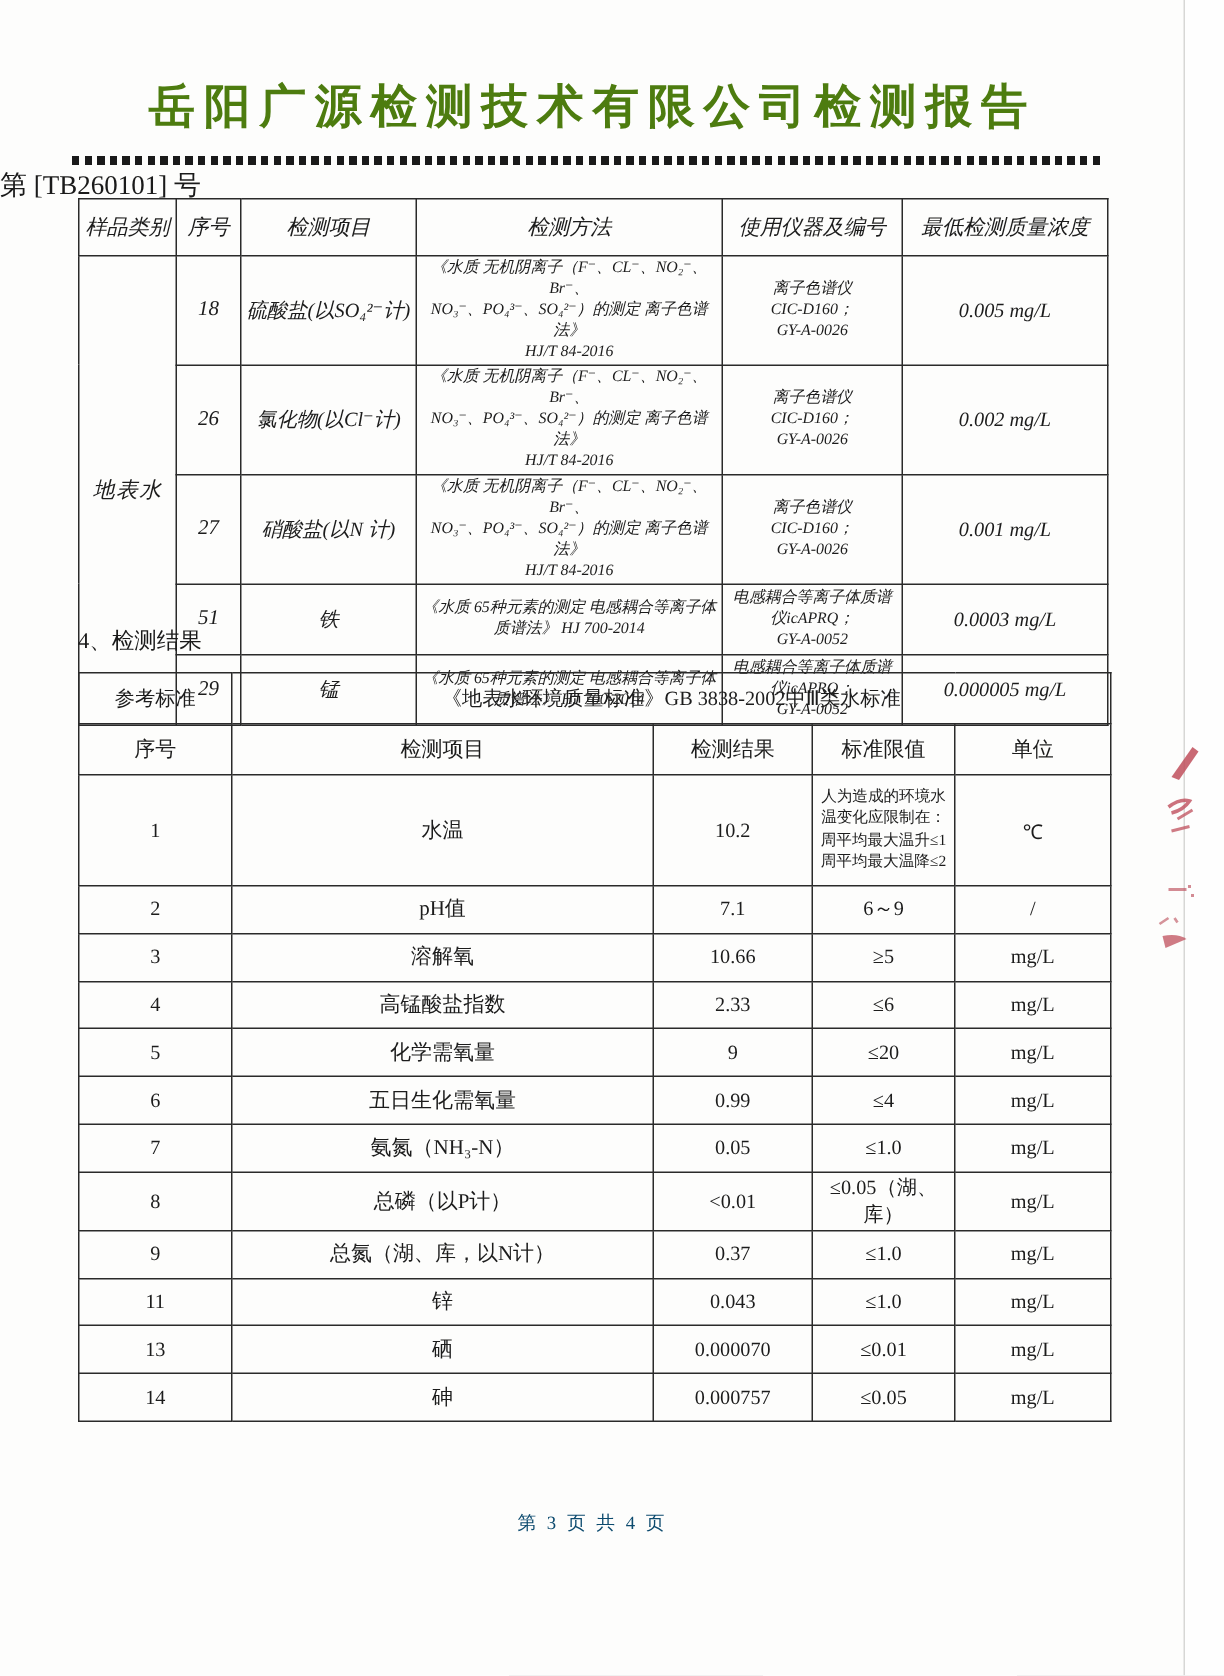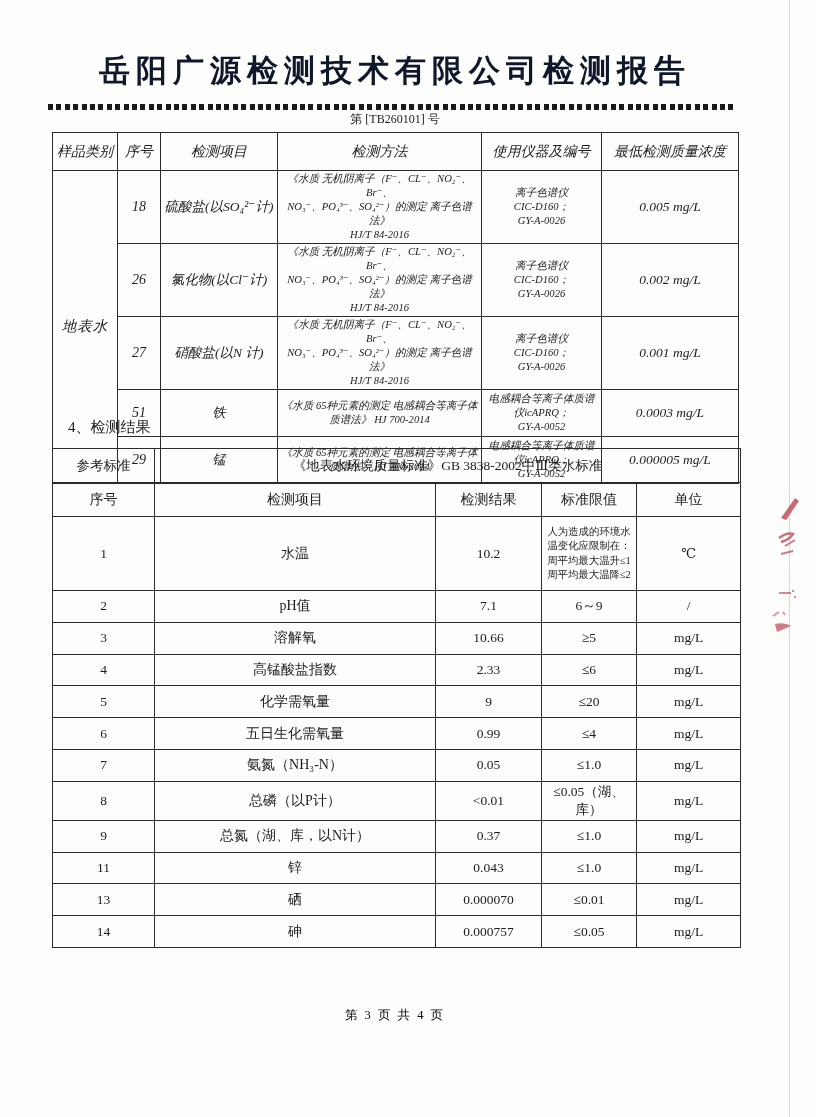--- a/index.html
+++ b/index.html
@@ -14,29 +14,29 @@
     margin:0 auto;
   }
   .scan-strip { position:absolute; top:0; left:790px; width:26px; height:1117px; background:#fefefe; }
   .scan-edge  { position:absolute; top:0; left:789px; width:1px; height:1117px; background:#d7d7d5; }
 
   .title {
     position:absolute; top:50px; left:0; width:790px;
     text-align:center;
     font-family:"Liberation Sans","DejaVu Sans",sans-serif;
     font-weight:900; font-size:31px; letter-spacing:6px;
-    color:#0f172a; white-space:nowrap;
+    color:#4d7c0f; white-space:nowrap;
   }
   .dotted-rule {
     position:absolute; top:104px; left:48px; width:686px; height:6px;
     background:repeating-linear-gradient(to right, #1a1a1a 0 5px, transparent 5px 8.4px);
   }
   .report-no {
     position:absolute; top:111px; left:0; width:790px;
-    text-align:center; font-size:12px; color:#1a1a1a;
+    font-size:18px; color:#1a1a1a;
   }
 
   table { border-collapse:collapse; table-layout:fixed; }
   td, th {
     border:1.6px solid #2a2a2a;
     text-align:center; vertical-align:middle;
     font-weight:normal; color:#1c1c1c;
     padding:1px 2px;
     overflow:hidden;
   }
@@ -46,34 +46,34 @@
   .t1 td { height:47px; }
   .t1 .c-no   { font-size:14px; }
   .t1 .c-item { font-size:13.5px; }
   .t1 .c-method { font-size:10.6px; line-height:1.32; white-space:pre-line; }
   .t1 .c-instr  { font-size:10.6px; line-height:1.32; white-space:pre-line; }
   .t1 .c-limit  { font-size:13.5px;text-align:center; }
   .t1 .c-cat    { font-size:14.5px; letter-spacing:1px;margin-top:24px; }
 
   .section-heading {
     position:absolute; top:418px; left:52px;
-    font-size:15px; color:#1a1a1a;padding-left:16px;
-  }
-
-  .t2 { position:absolute; top:448px; left:52px; width:688px; }
+    font-size:15px; color:#1a1a1a;
+  }
+
+  .t2 { position:absolute; top:448px; left:52px; width:688px;font-family:Liberation Serif, serif; }
   .t2 td { height:31.8px; font-size:13.5px; }
   .t2 tr.ref td { height:34px; }
   .t2 tr.head td { height:34px; font-size:14px; }
   .t2 tr.r-temp td { height:74px; }
   .t2 .c-item { font-size:14px; }
   .t2 .c-mlimit { font-size:10.4px; line-height:1.35; white-space:pre-line; }
 
   .footer {
     position:absolute; top:1007px; left:0; width:790px;
-    text-align:center; font-size:12.5px; color:#000000; letter-spacing:2px;
+    text-align:center; font-size:12.5px; color:#0c4a6e; letter-spacing:2px;
   }
 
   .seal-svg { position:absolute; top:490px; left:765px; width:40px; height:165px; }
 </style>
 </head>
 <body>
 
 <div class="page">
 
   <div class="scan-strip"></div>

